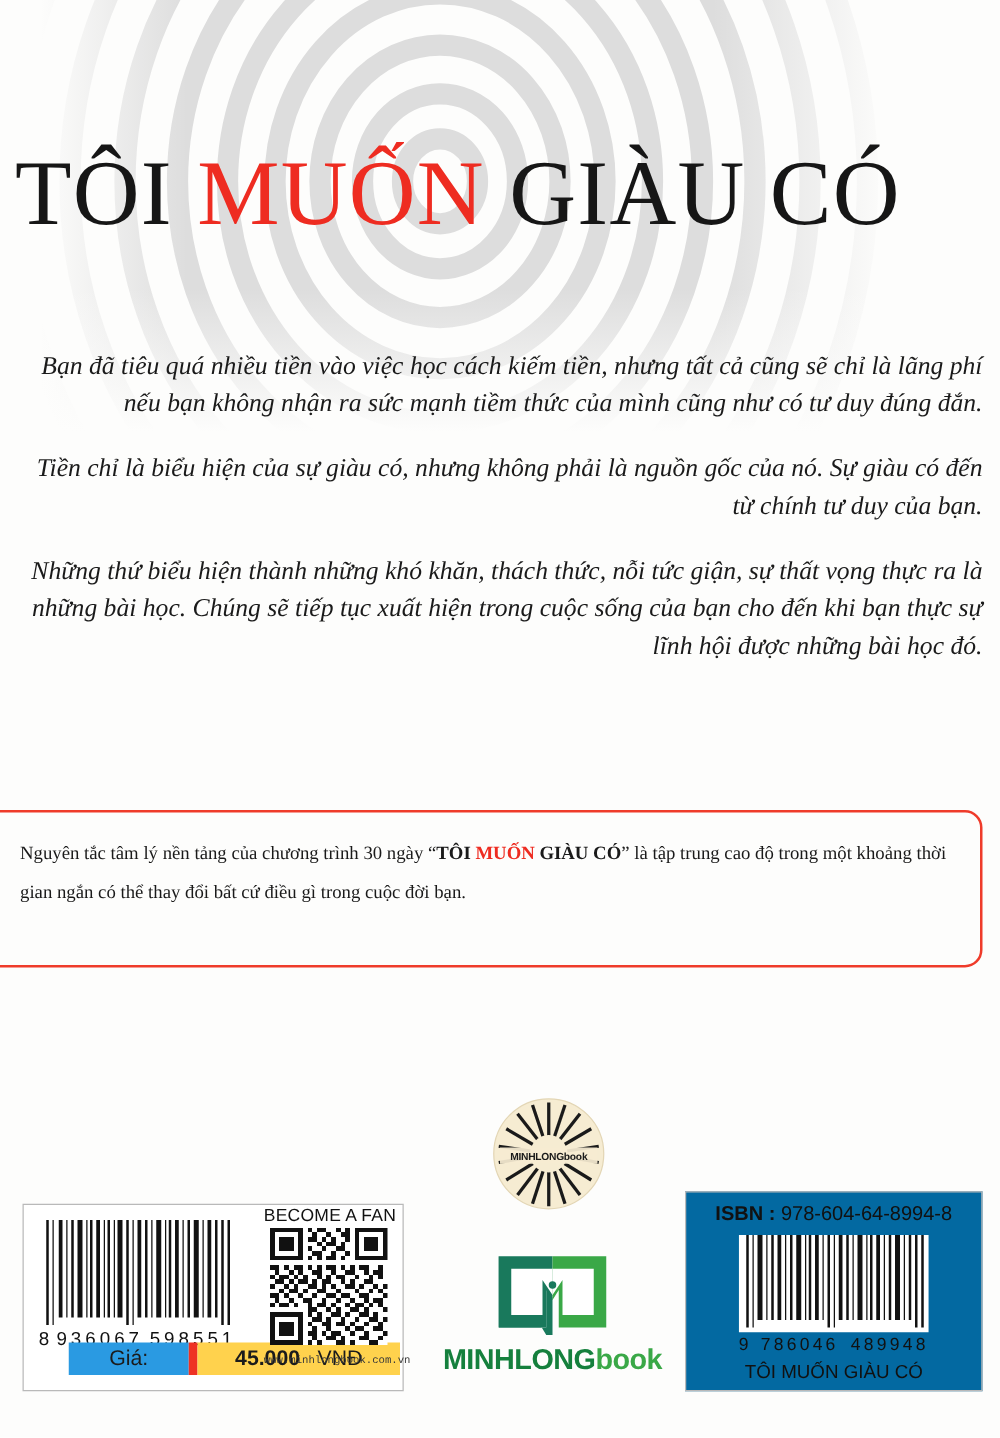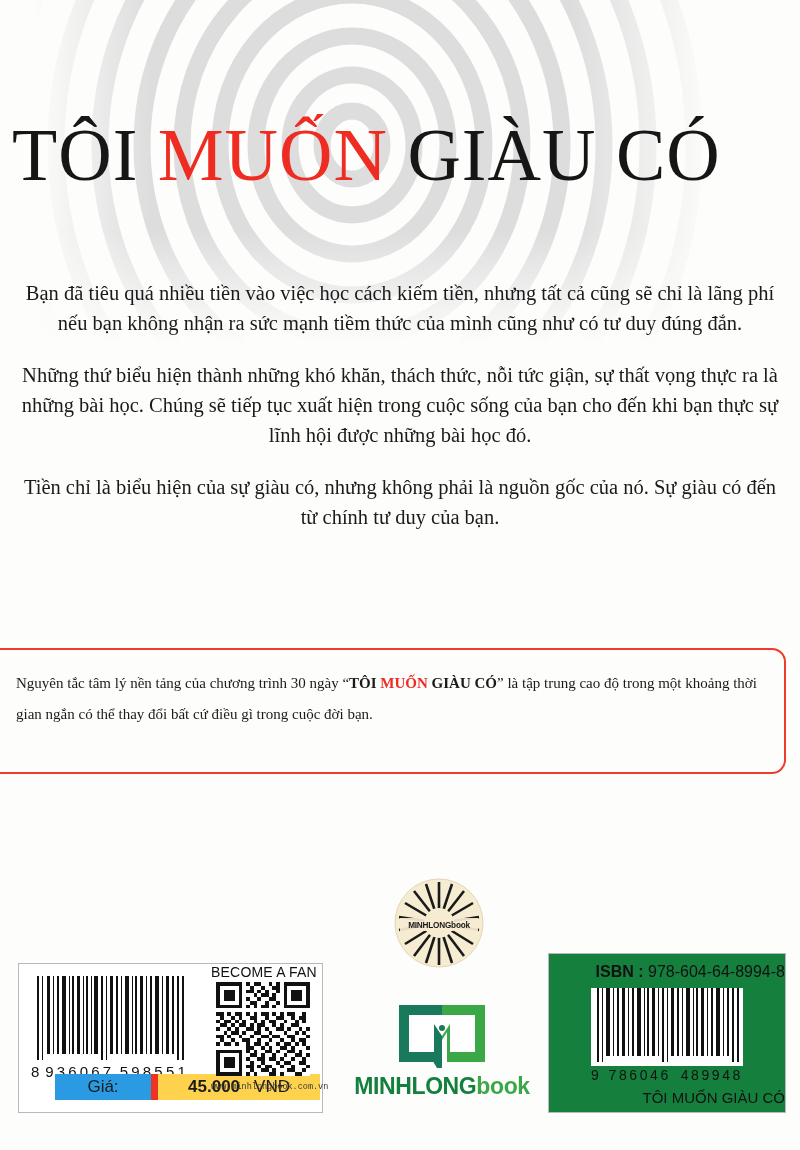--- a/index.html
+++ b/index.html
@@ -60,21 +60,22 @@
     position:absolute;
     left:14px;top:278px;
     width:772px;
   }
   .body-copy p{
     margin:0 0 22px 0;
     font-family:"Liberation Serif", serif;
     font-size:20.5px;
     line-height:30px;
     color:#1a1a1a;
-    text-align:center;
+    text-align:right;
+    font-style:italic;
   }
   .body-copy p:last-child{margin-bottom:0;}
 
   
   .quote-box{
     position:absolute;
     left:-14px;top:648px;
     width:800px;
     height:126px;
     border:2px solid #ef3b2a;
@@ -189,24 +190,24 @@
     font-size:8.5px;
     color:#3a3a3a;
     white-space:nowrap;
   }
 
   
   .panel-right{
     position:absolute;
     left:548px;top:953px;
     width:238px;height:160px;
-    background:#15803d;
+    background:#0369a1;
     border:1px solid #b9b9b9;
     box-sizing:border-box;
-    text-align:right;
+    text-align:center;
   }
   .isbn-line{
     margin-top:9px;
     font-family:"Liberation Sans", sans-serif;
     font-size:16px;
     color:#111;
     white-space:nowrap;
   }
   .isbn-line .lab{font-weight:bold;}
   .isbn-bars{display:block;margin:7px auto 0 auto;}
@@ -249,22 +250,22 @@
     </svg>
   </div>
   <div class="ringfade-l"></div>
   <div class="ringfade-r"></div>
   <div class="ringfade-b"></div>
 
   <div class="title"><span>TÔI </span><span class="red">MUỐN</span><span> GIÀU CÓ</span></div>
 
   <div class="body-copy">
     <p>Bạn đã tiêu quá nhiều tiền vào việc học cách kiếm tiền, nhưng tất cả cũng sẽ chỉ là lãng phí nếu bạn không nhận ra sức mạnh tiềm thức của mình cũng như có tư duy đúng đắn.</p>
+    <p>Tiền chỉ là biểu hiện của sự giàu có, nhưng không phải là nguồn gốc của nó. Sự giàu có đến từ chính tư duy của bạn.</p>
     <p>Những thứ biểu hiện thành những khó khăn, thách thức, nỗi tức giận, sự thất vọng thực ra là những bài học. Chúng sẽ tiếp tục xuất hiện trong cuộc sống của bạn cho đến khi bạn thực sự lĩnh hội được những bài học đó.</p>
-    <p>Tiền chỉ là biểu hiện của sự giàu có, nhưng không phải là nguồn gốc của nó. Sự giàu có đến từ chính tư duy của bạn.</p>
   </div>
 
   <div class="quote-box"></div>
   <div class="quote-text"><span>Nguyên tắc tâm lý nền tảng của chương trình 30 ngày “</span><span class="b">TÔI </span><span class="redb">MUỐN</span><span class="b"> GIÀU CÓ</span><span>” là tập trung cao độ trong một khoảng thời gian ngắn có thể thay đổi bất cứ điều gì trong cuộc đời bạn.</span></div>
 
   <div class="seal">
     <svg width="90" height="90" viewBox="0 0 90 90" xmlns="http://www.w3.org/2000/svg" aria-hidden="true">
       <circle cx="45" cy="45" r="44" fill="#f6ecd2" stroke="#e3d6b5" stroke-width="1"></circle>
       <g stroke="#1a1a1a" stroke-width="2.6" stroke-linecap="butt">
         <line x1="45" y1="45" x2="45" y2="4"></line>

